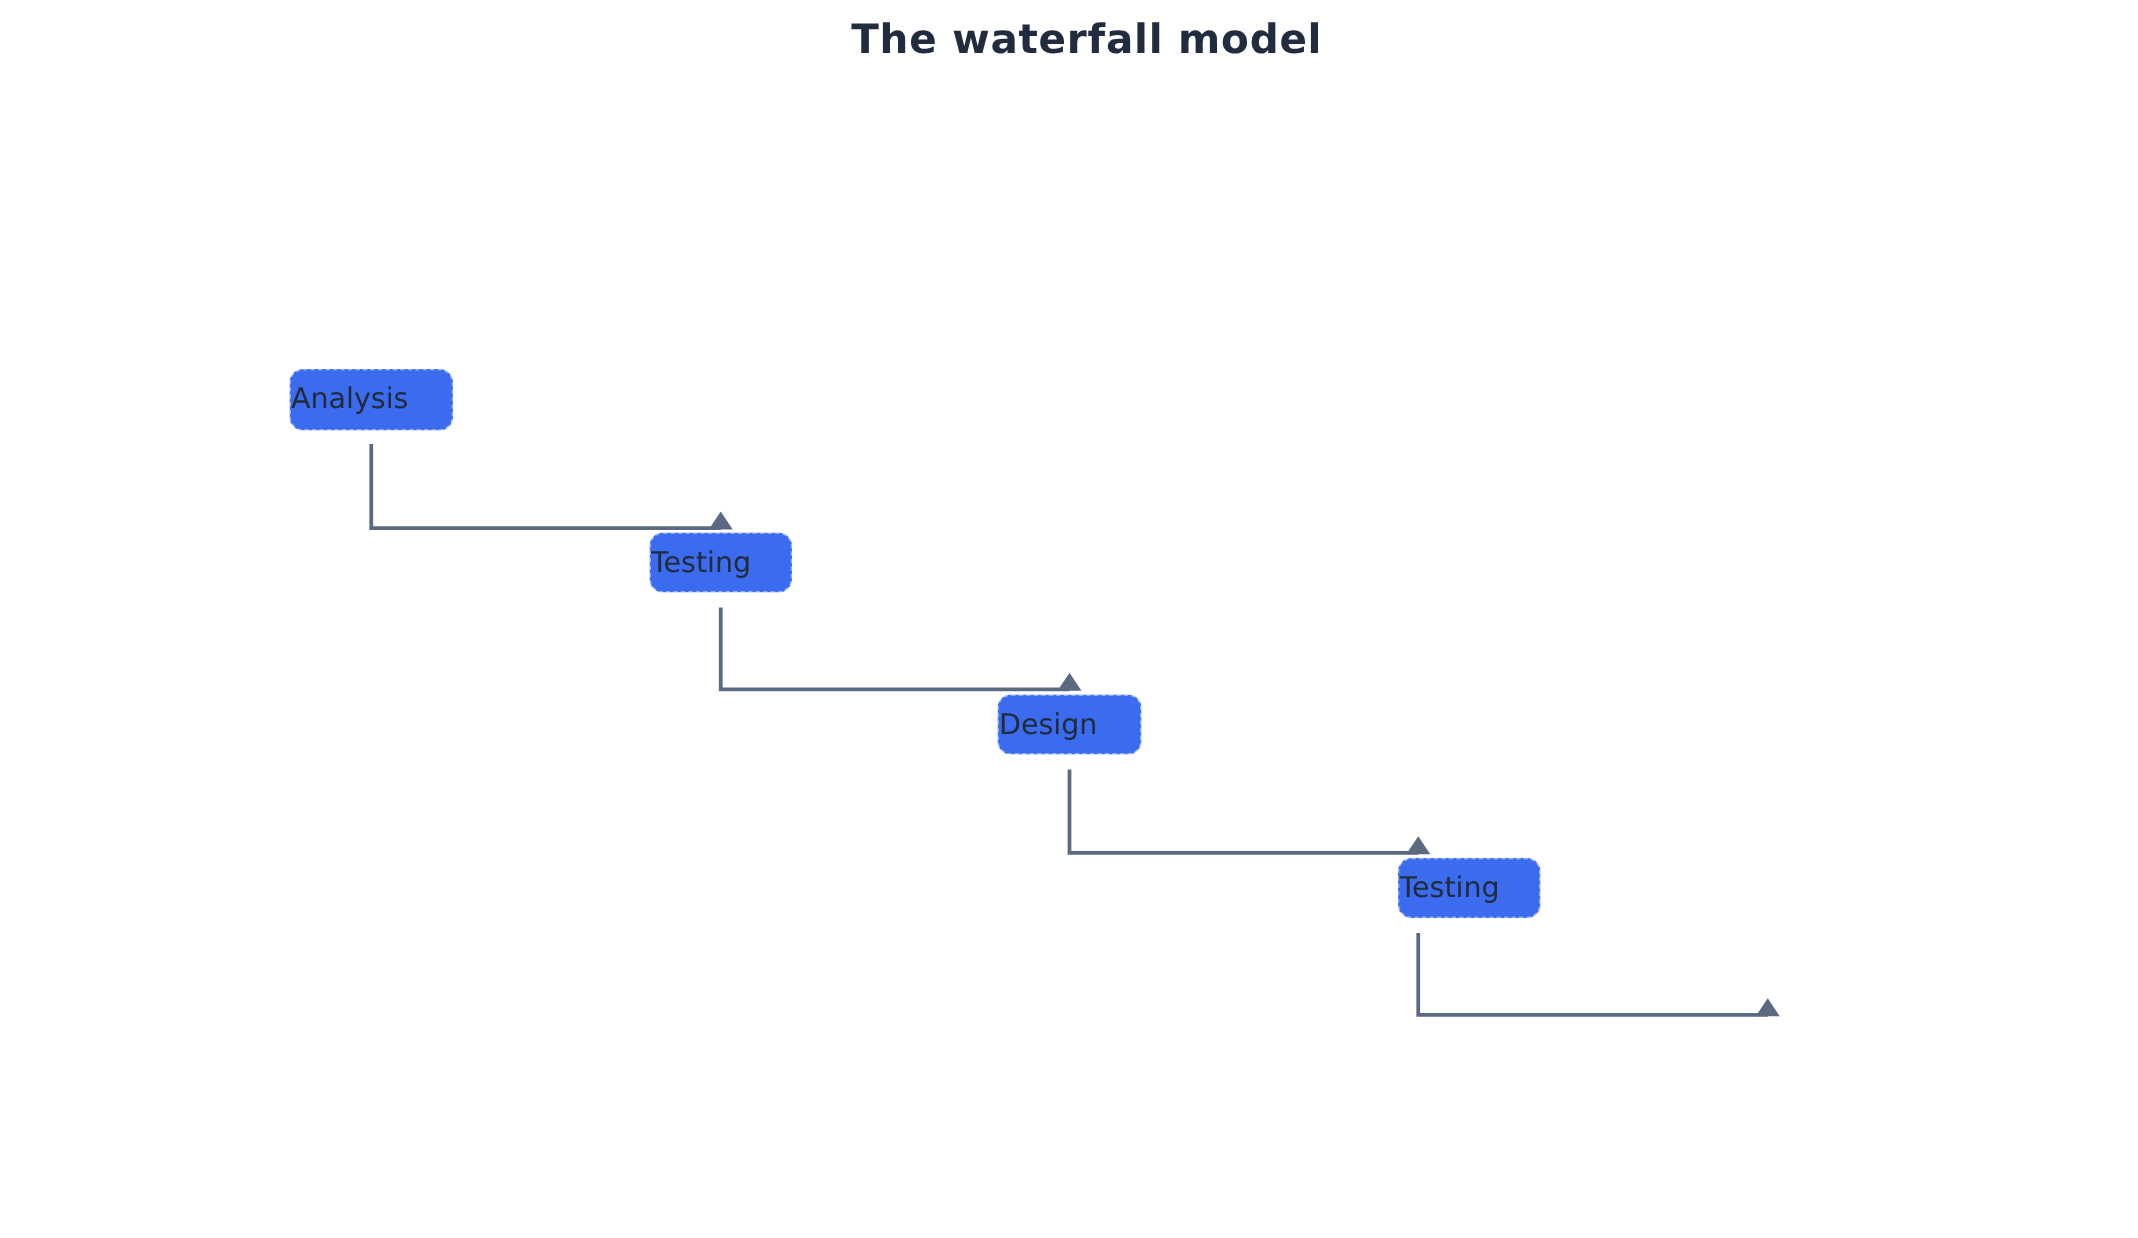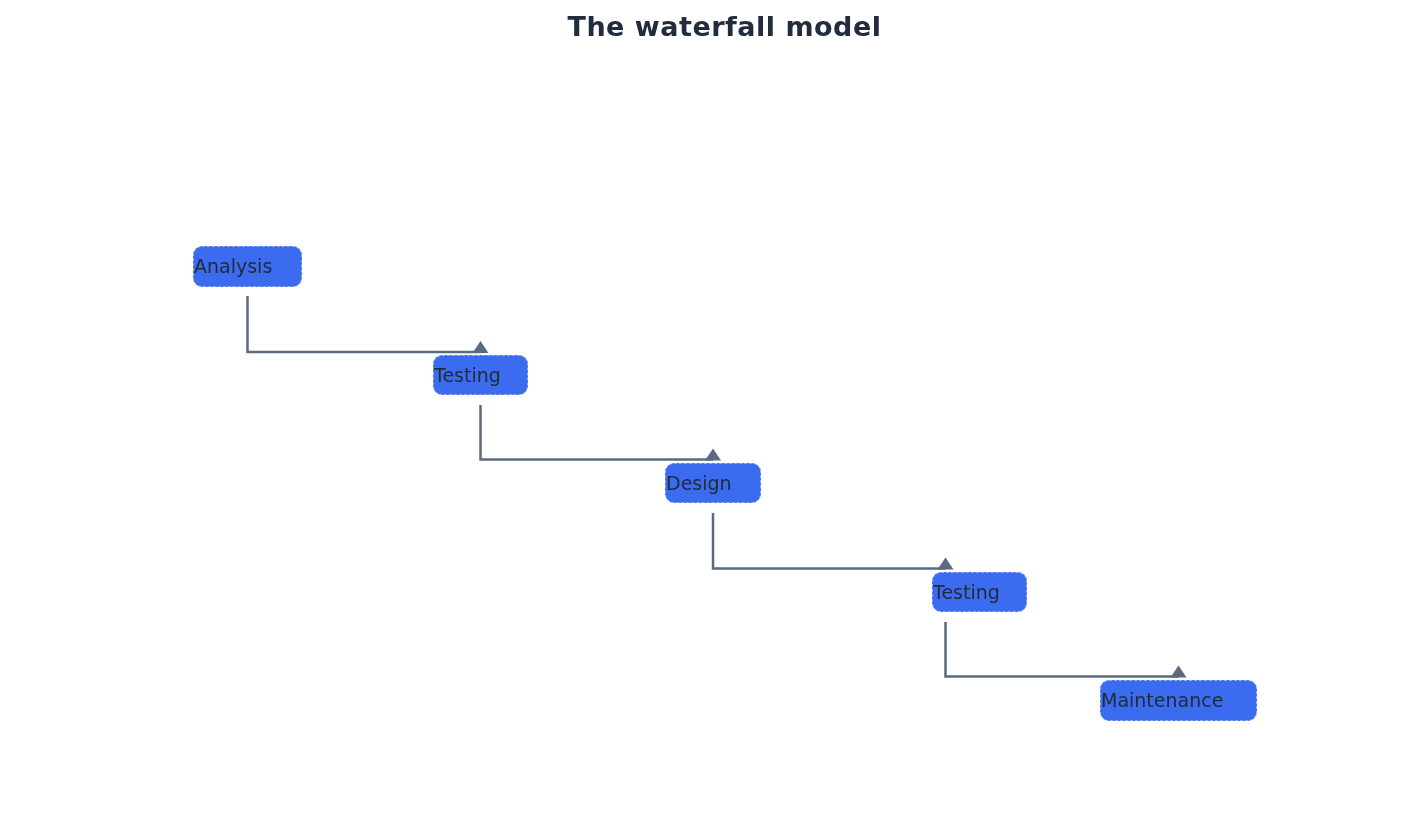--- a/index.html
+++ b/index.html
@@ -75,23 +75,20 @@
   </div>
 
   <div class="node" style="left:665px; top:463px; width:96px; height:40px;">
     <span>Design</span>
   </div>
 
   <div class="node" style="left:898px; top:572px; width:95px; height:40px;margin-left:34px;">
     <span>Testing</span>
   </div>
 
-  <div class="node" style="left:1100px; top:680px; width:157px; height:41px;">
-    <span>Maintenance</span>
-  </div>
 
   <svg class="edges-layer" viewBox="0 0 1425 825">
 
     <path class="edge" d="M 247.5 296 L 247.5 352 L 480.5 352"></path>
     <polygon class="arrowhead" points="472.5,353 488.5,353 480.5,341"></polygon>
 
     <path class="edge" d="M 480.5 405 L 480.5 459.5 L 713 459.5"></path>
     <polygon class="arrowhead" points="705,460.5 721,460.5 713,448.5"></polygon>
 
     <path class="edge" d="M 713 513 L 713 568.5 L 945.5 568.5"></path>

